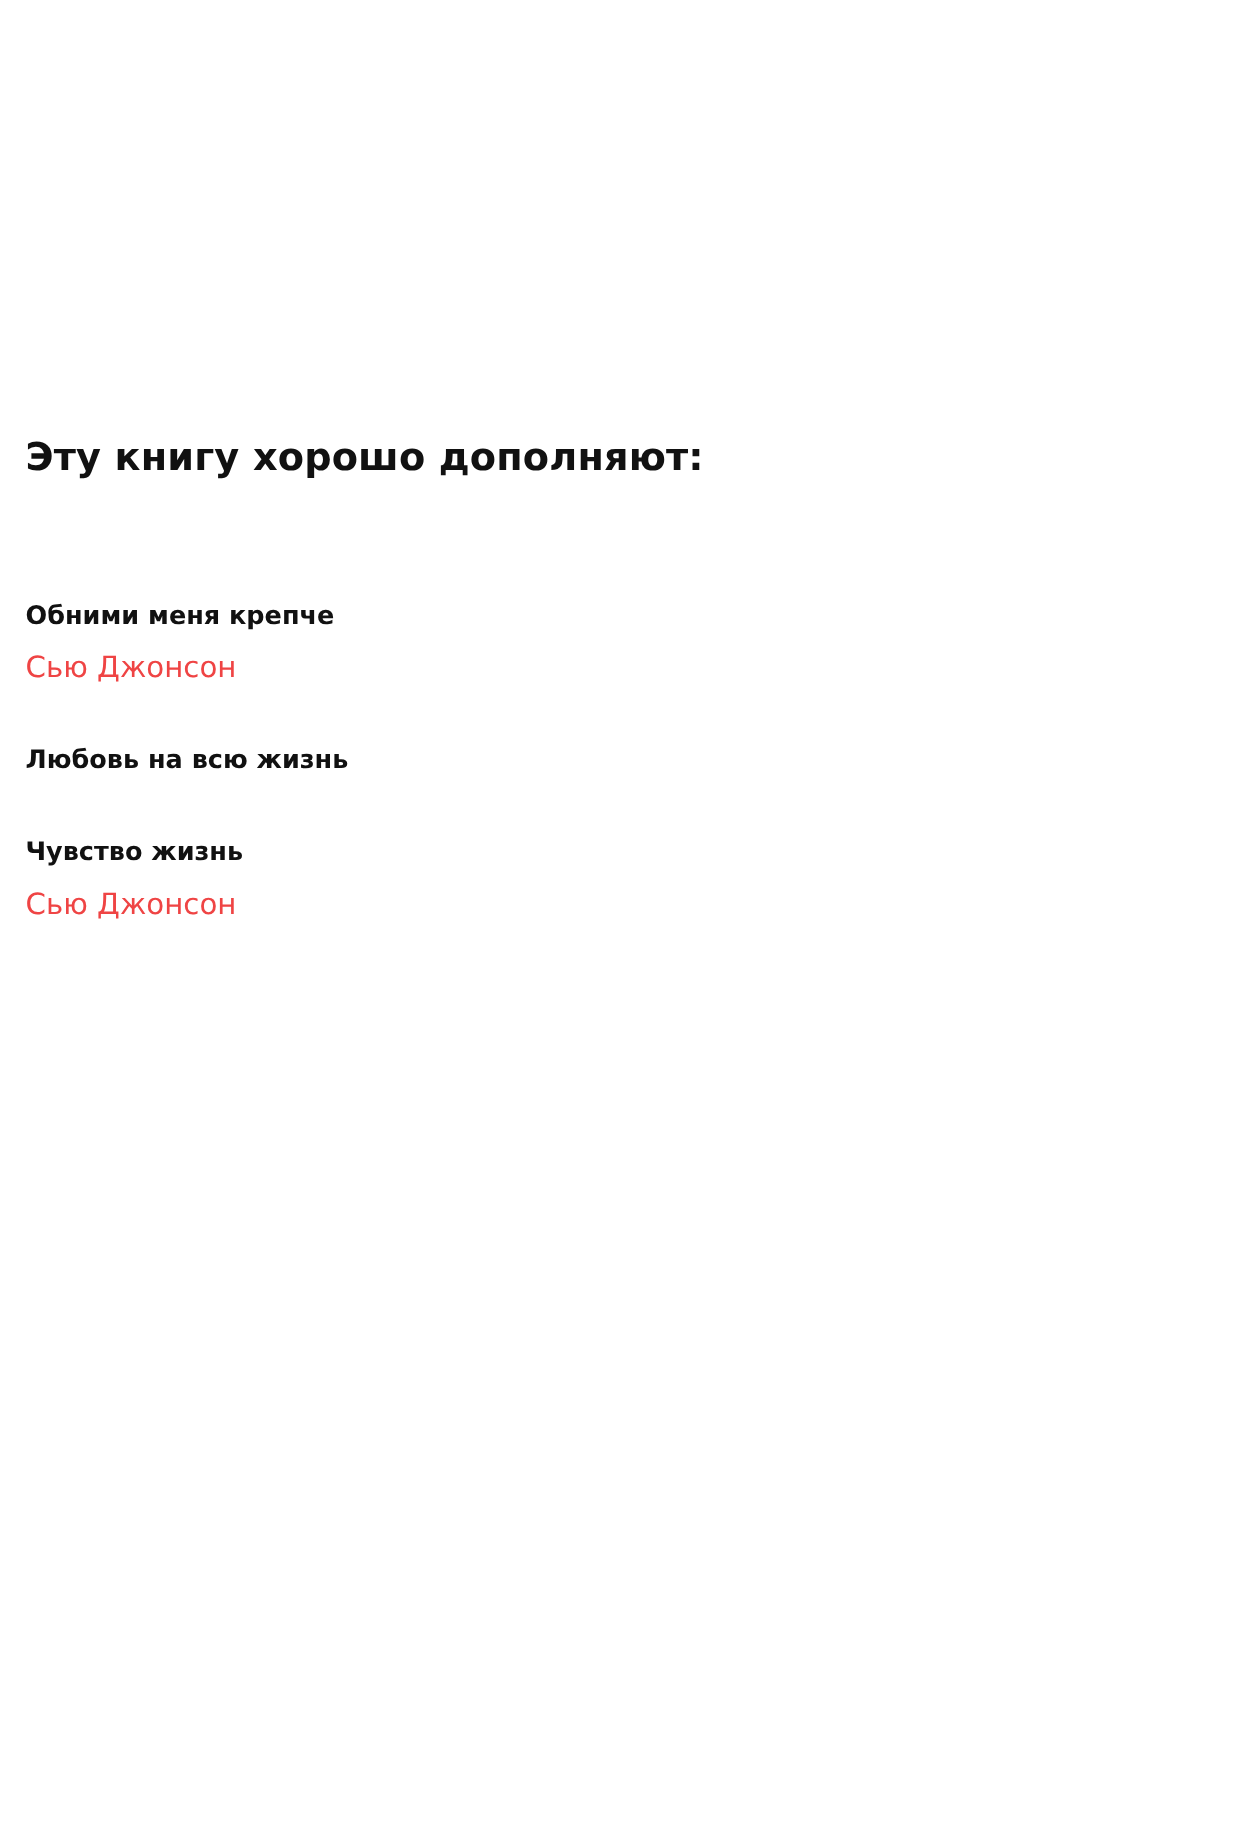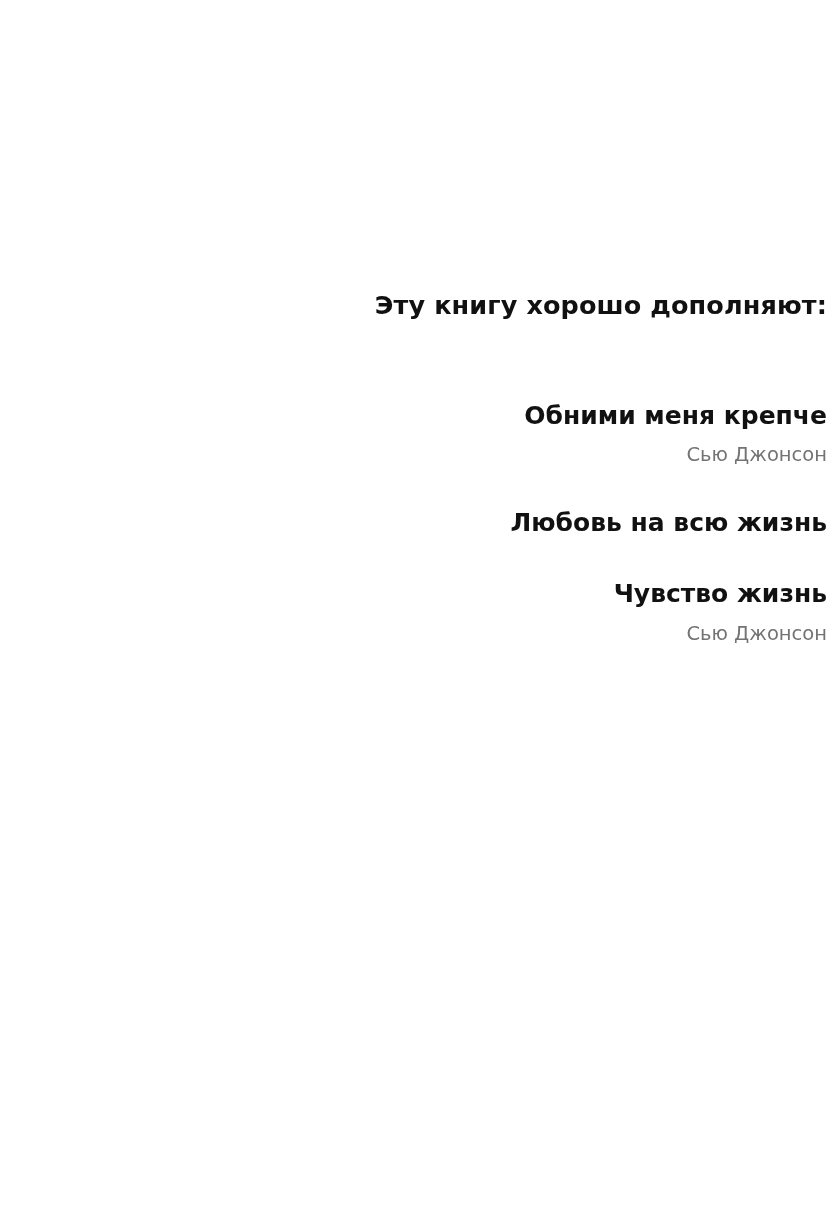--- a/index.html
+++ b/index.html
@@ -15,21 +15,22 @@
     margin: 0 auto;
     overflow: hidden;
     font-family: "DejaVu Sans", "Liberation Sans", sans-serif;
     color: #1a1a1a;
   }
   .content-block {
     position: absolute;
     left: 0;
     right: 0;
     top: 290px;
-    text-align: right;
+    text-align: left;
+    padding-left: 17px;
   }
   .page-heading {
     font-size: 25.5px;
     font-weight: 700;
     letter-spacing: 0.1px;
     color: #111111;
     margin: 0;
     line-height: 1.25;
   }
   .books-list {
@@ -37,29 +38,29 @@
     padding: 0;
     list-style: none;
   }
   .book-entry {
     margin-top: 39px;
   }
   .book-entry:first-child {
     margin-top: 78px;
   }
   .book-title {
-    font-size: 25px;
+    font-size: 17px;
     font-weight: 700;
     color: #111111;
     line-height: 1.3;
   }
   .book-author {
     font-size: 19.5px;
     font-weight: 400;
-    color: #737373;
+    color: #ef4444;
     line-height: 1.3;
     margin-top: 10px;
   }
 </style>
 </head>
 <body>
 
 <div class="page">
   <div class="content-block">
 

